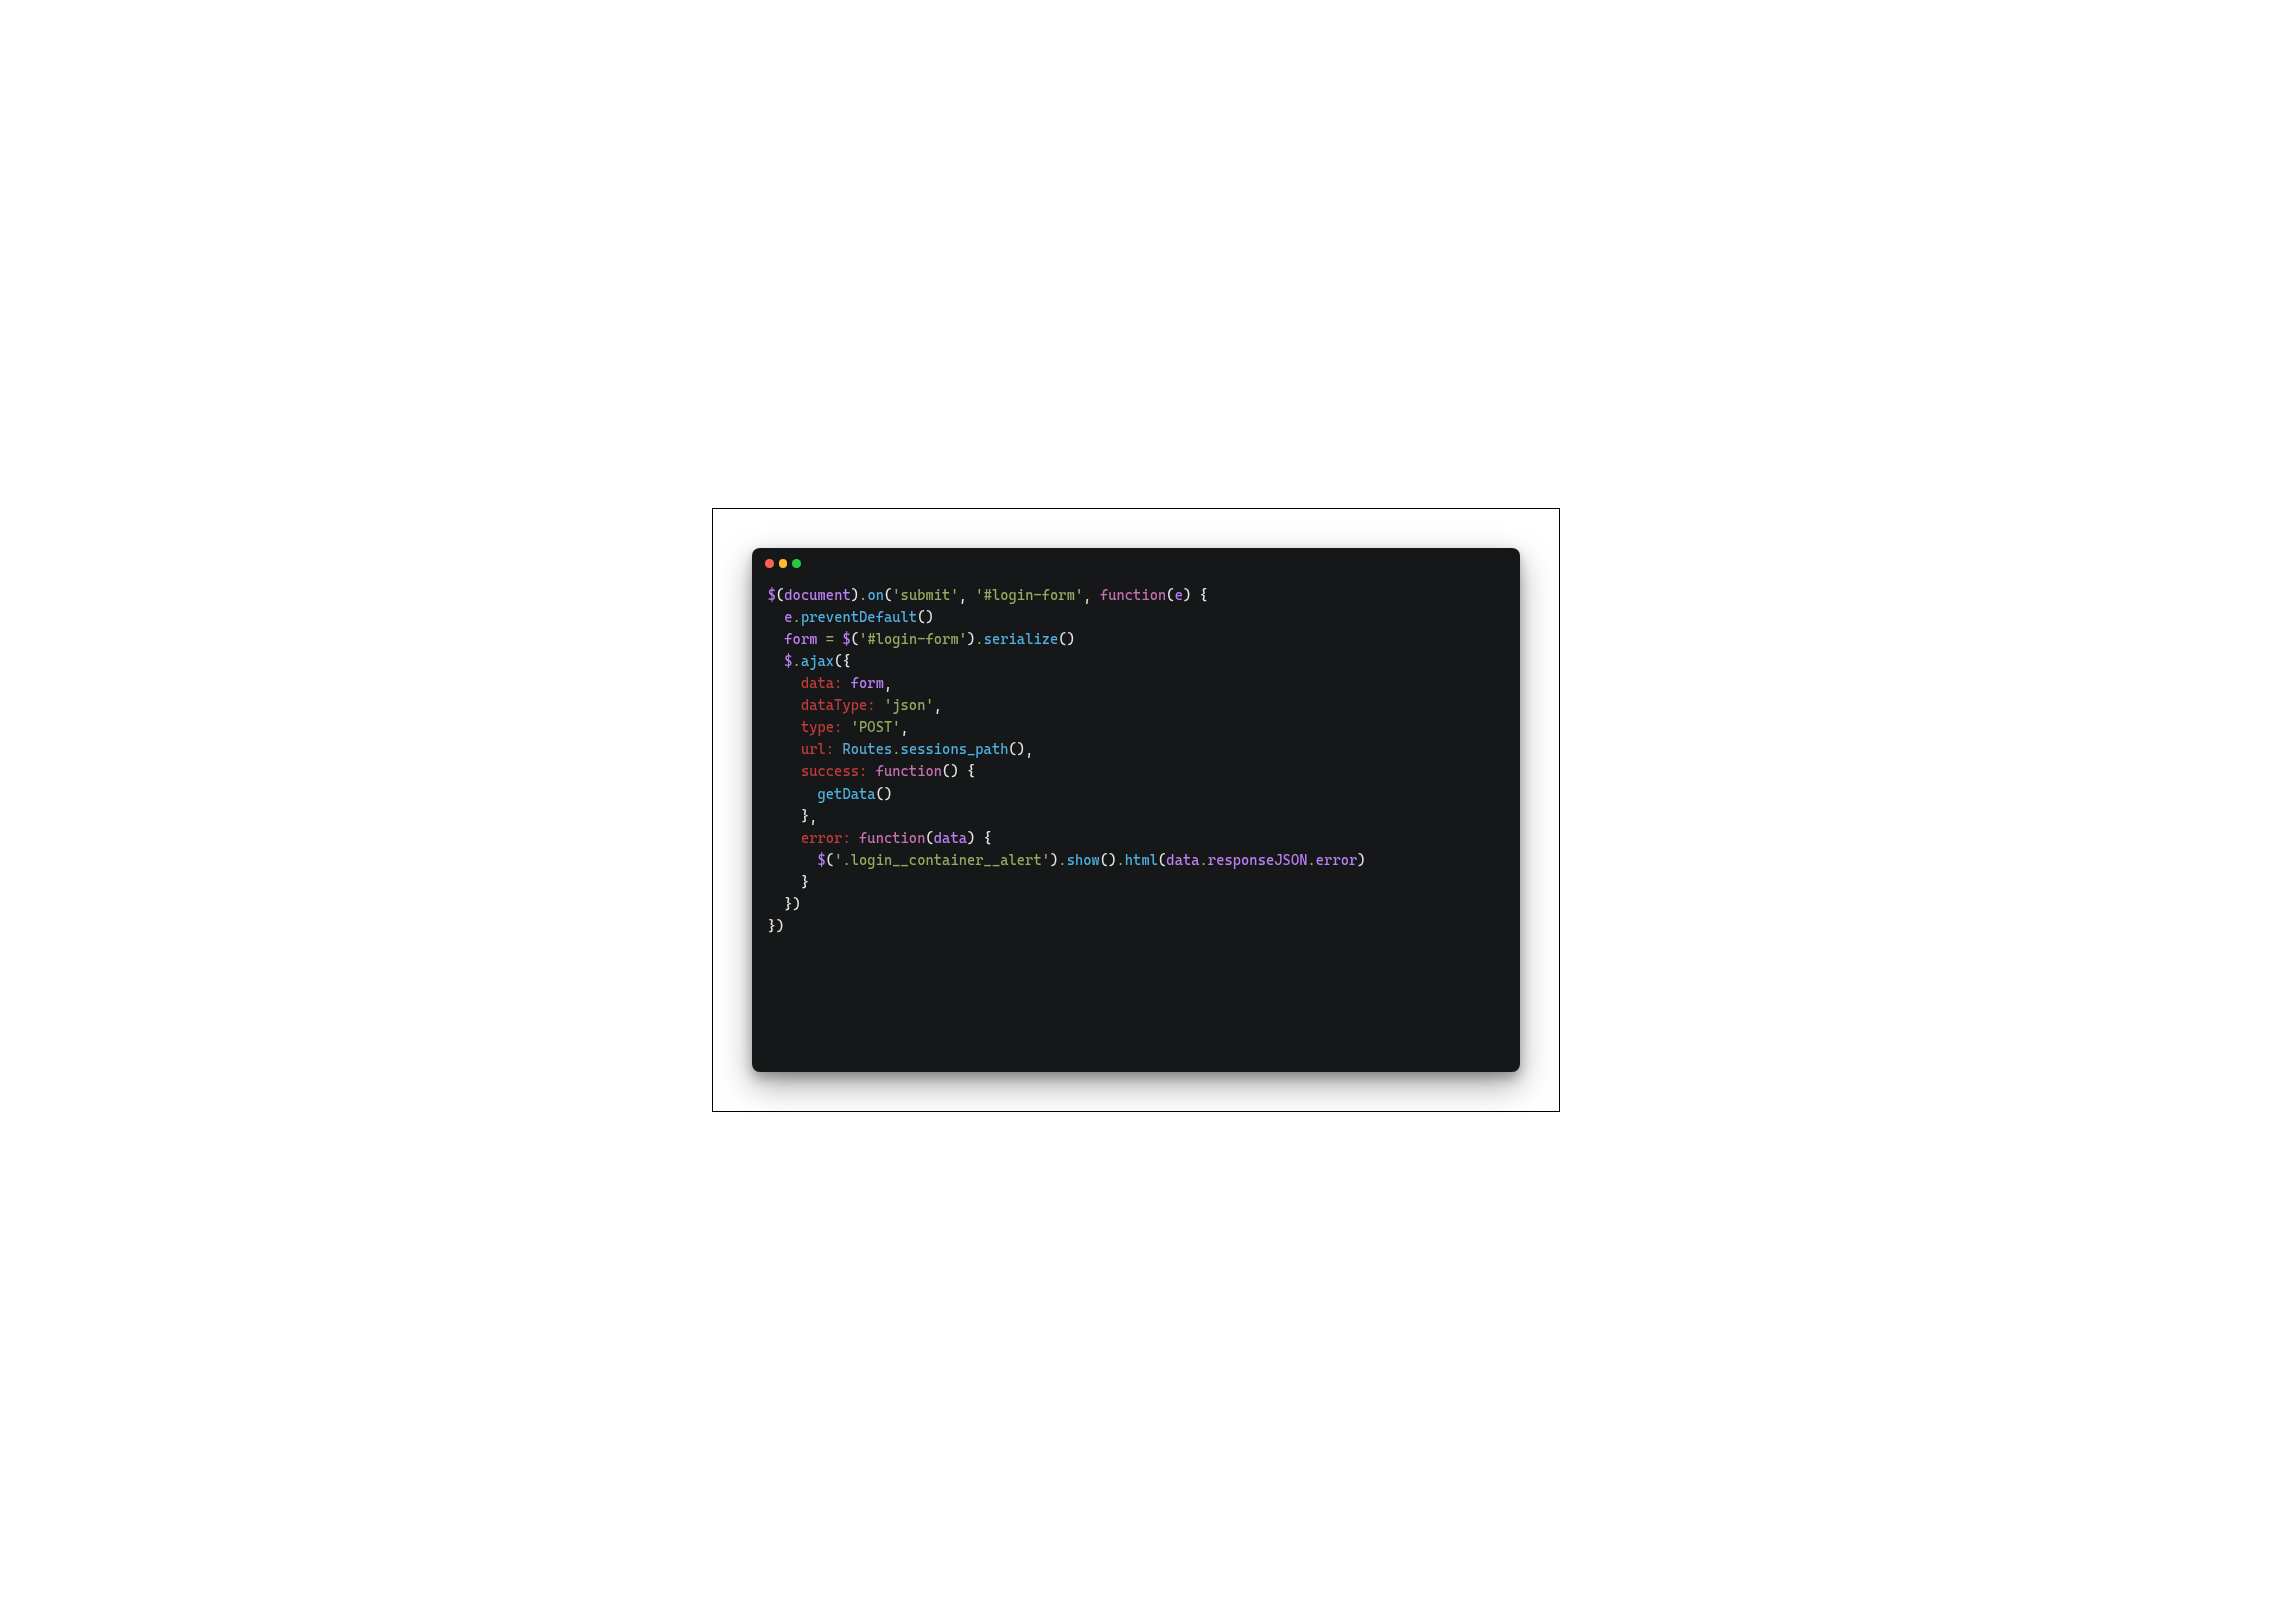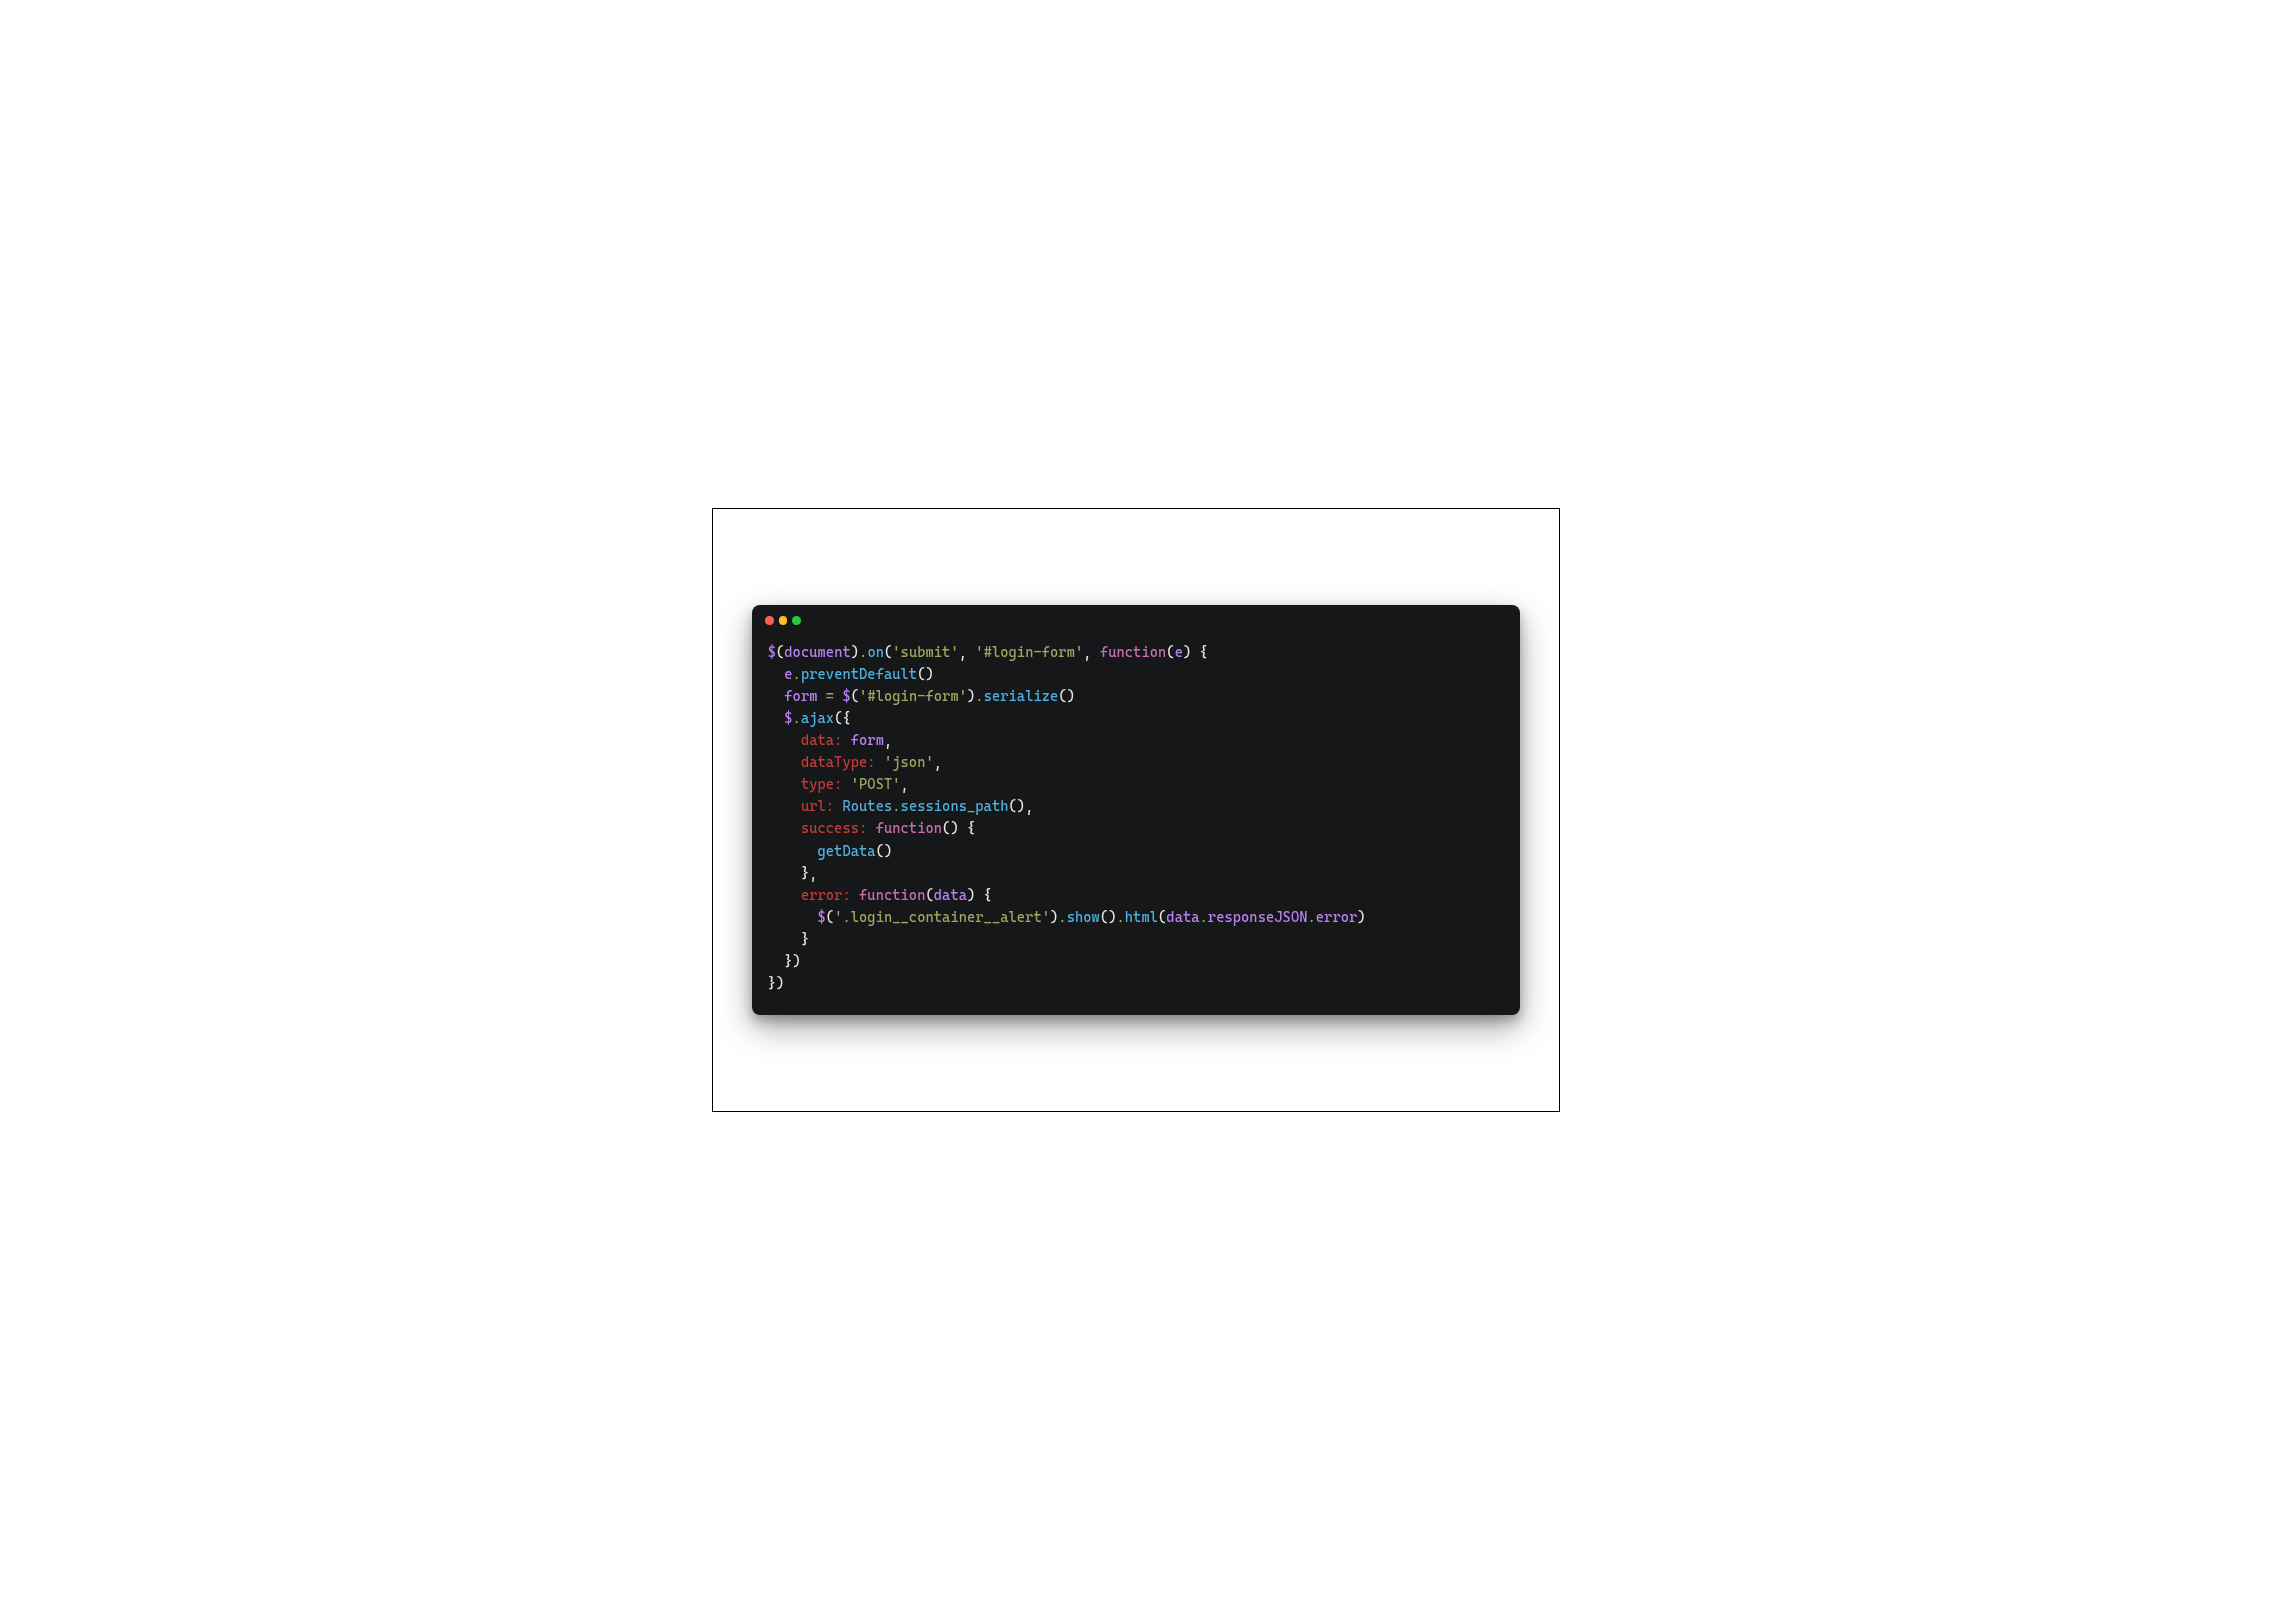--- a/index.html
+++ b/index.html
@@ -16,21 +16,20 @@
     padding: 26px;
     font-family: ui-monospace, "SF Mono", "Monaco", "Cascadia Code", "Roboto Mono", Consolas, "Courier New", monospace;
   }
   .frame {
     border: 0.7px solid #000;
     padding: 39px;
     width: 100%;
     max-width: 848px;
     aspect-ratio: 3472 / 2476;
     display: flex;
-    align-items: center;
     justify-content: center;
   }
   .window {
     background: #151718;
     border-radius: 7.9px;
     width: 100%;
     box-shadow: 0 13px 33px rgba(0,0,0,0.35), 0 5.2px 10.5px rgba(0,0,0,0.25);
     overflow: hidden;
   }
   .titlebar {

